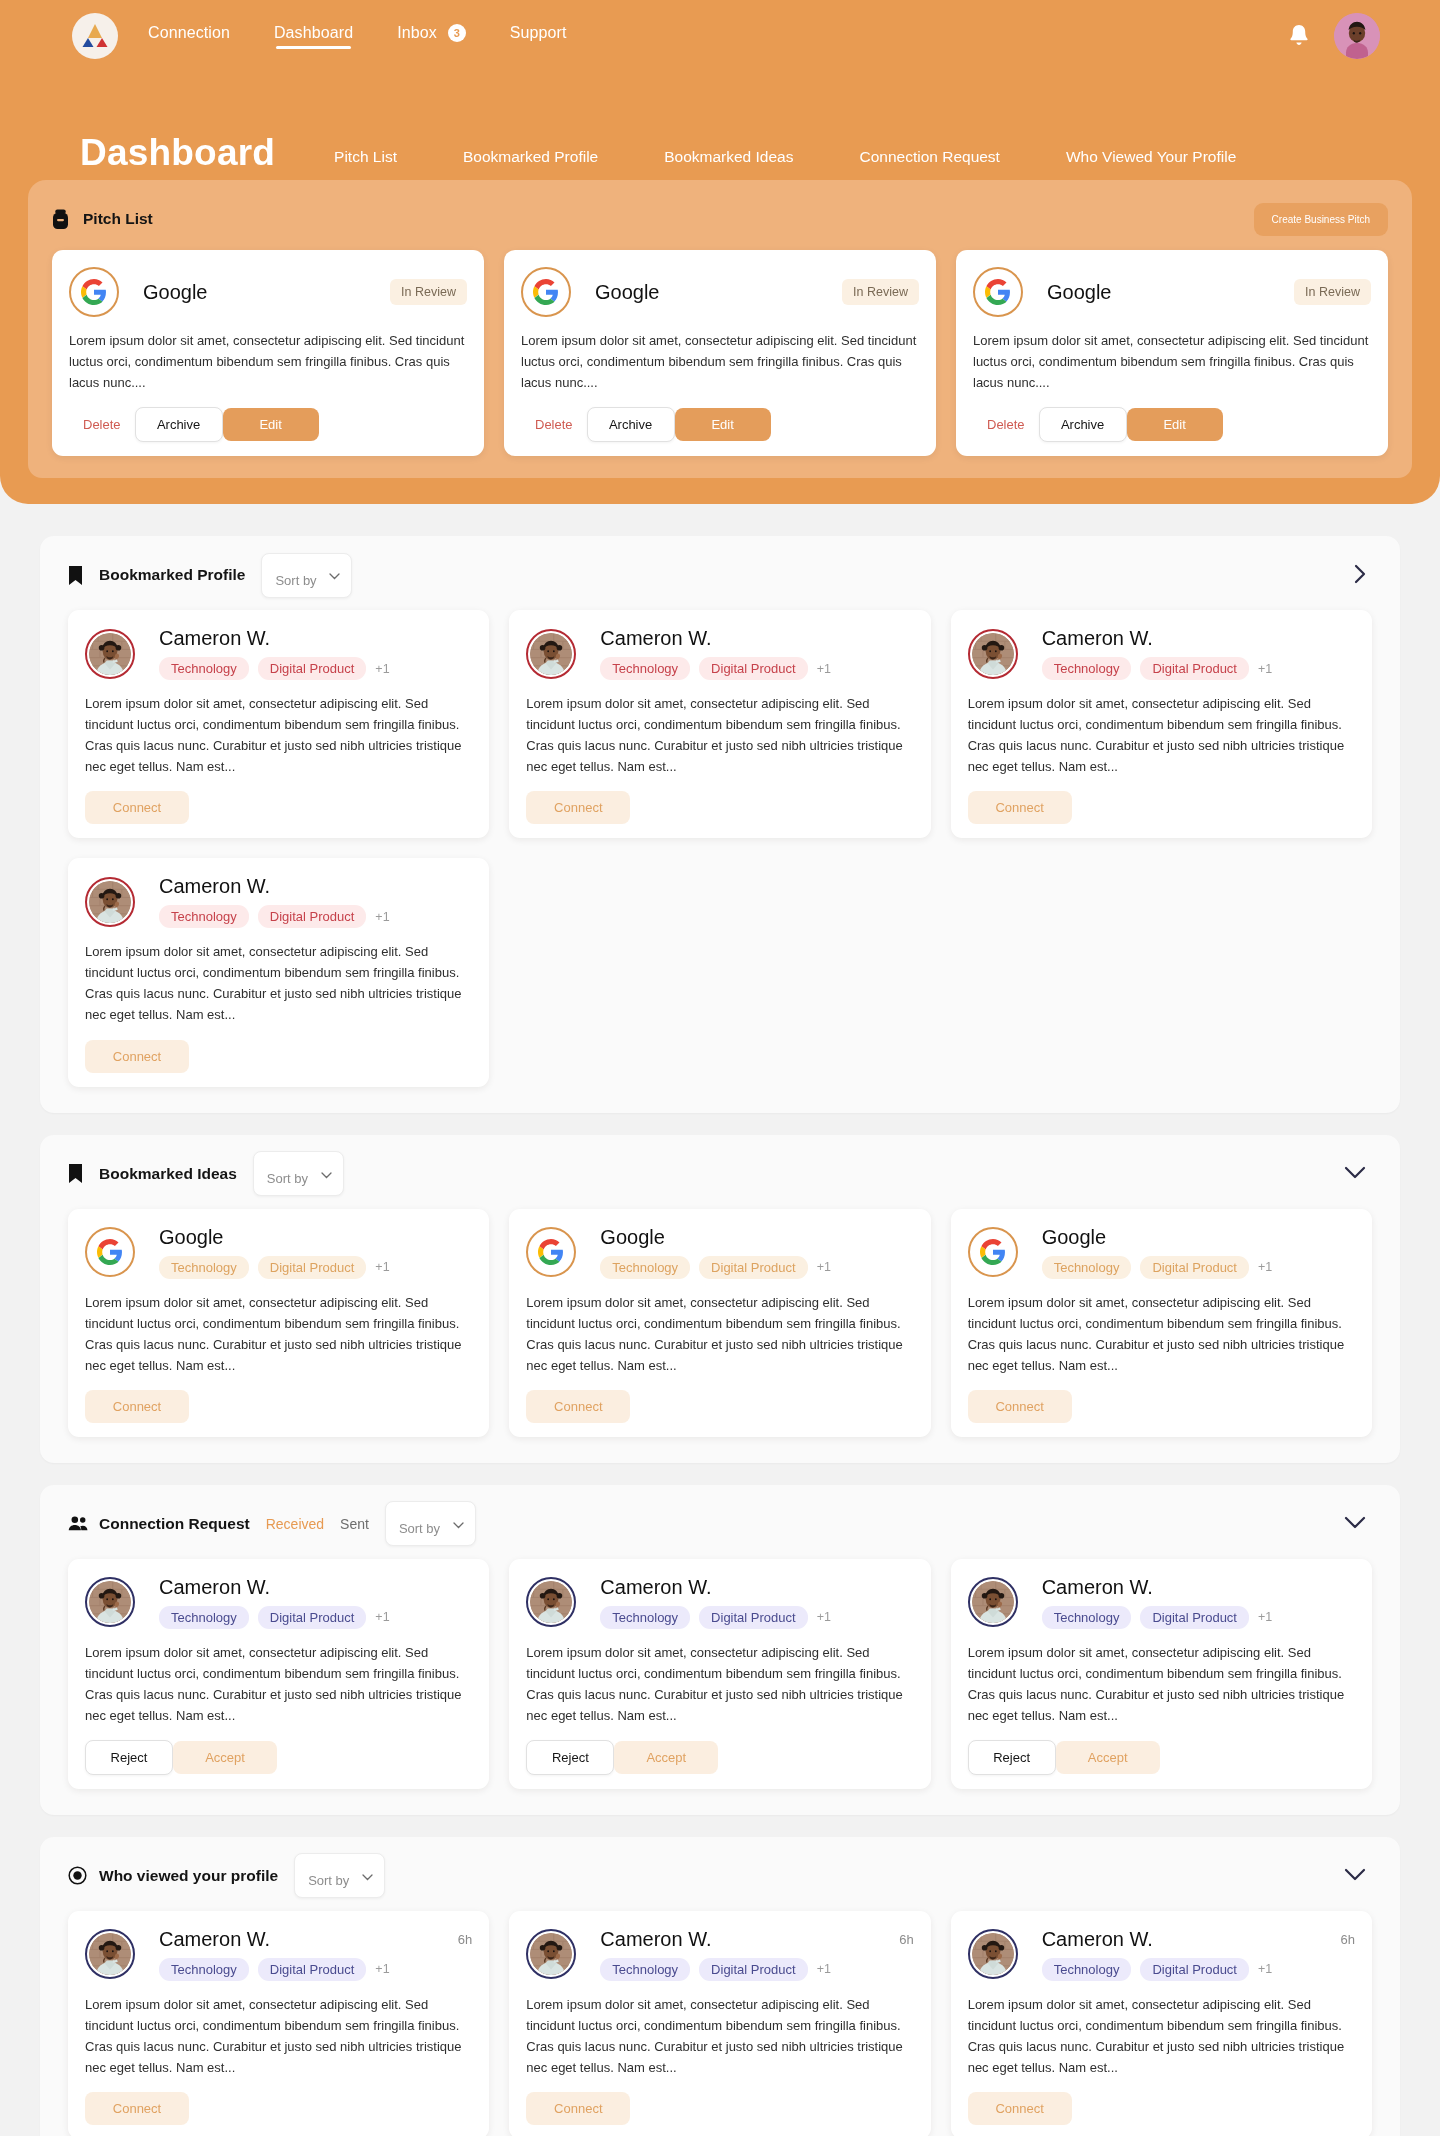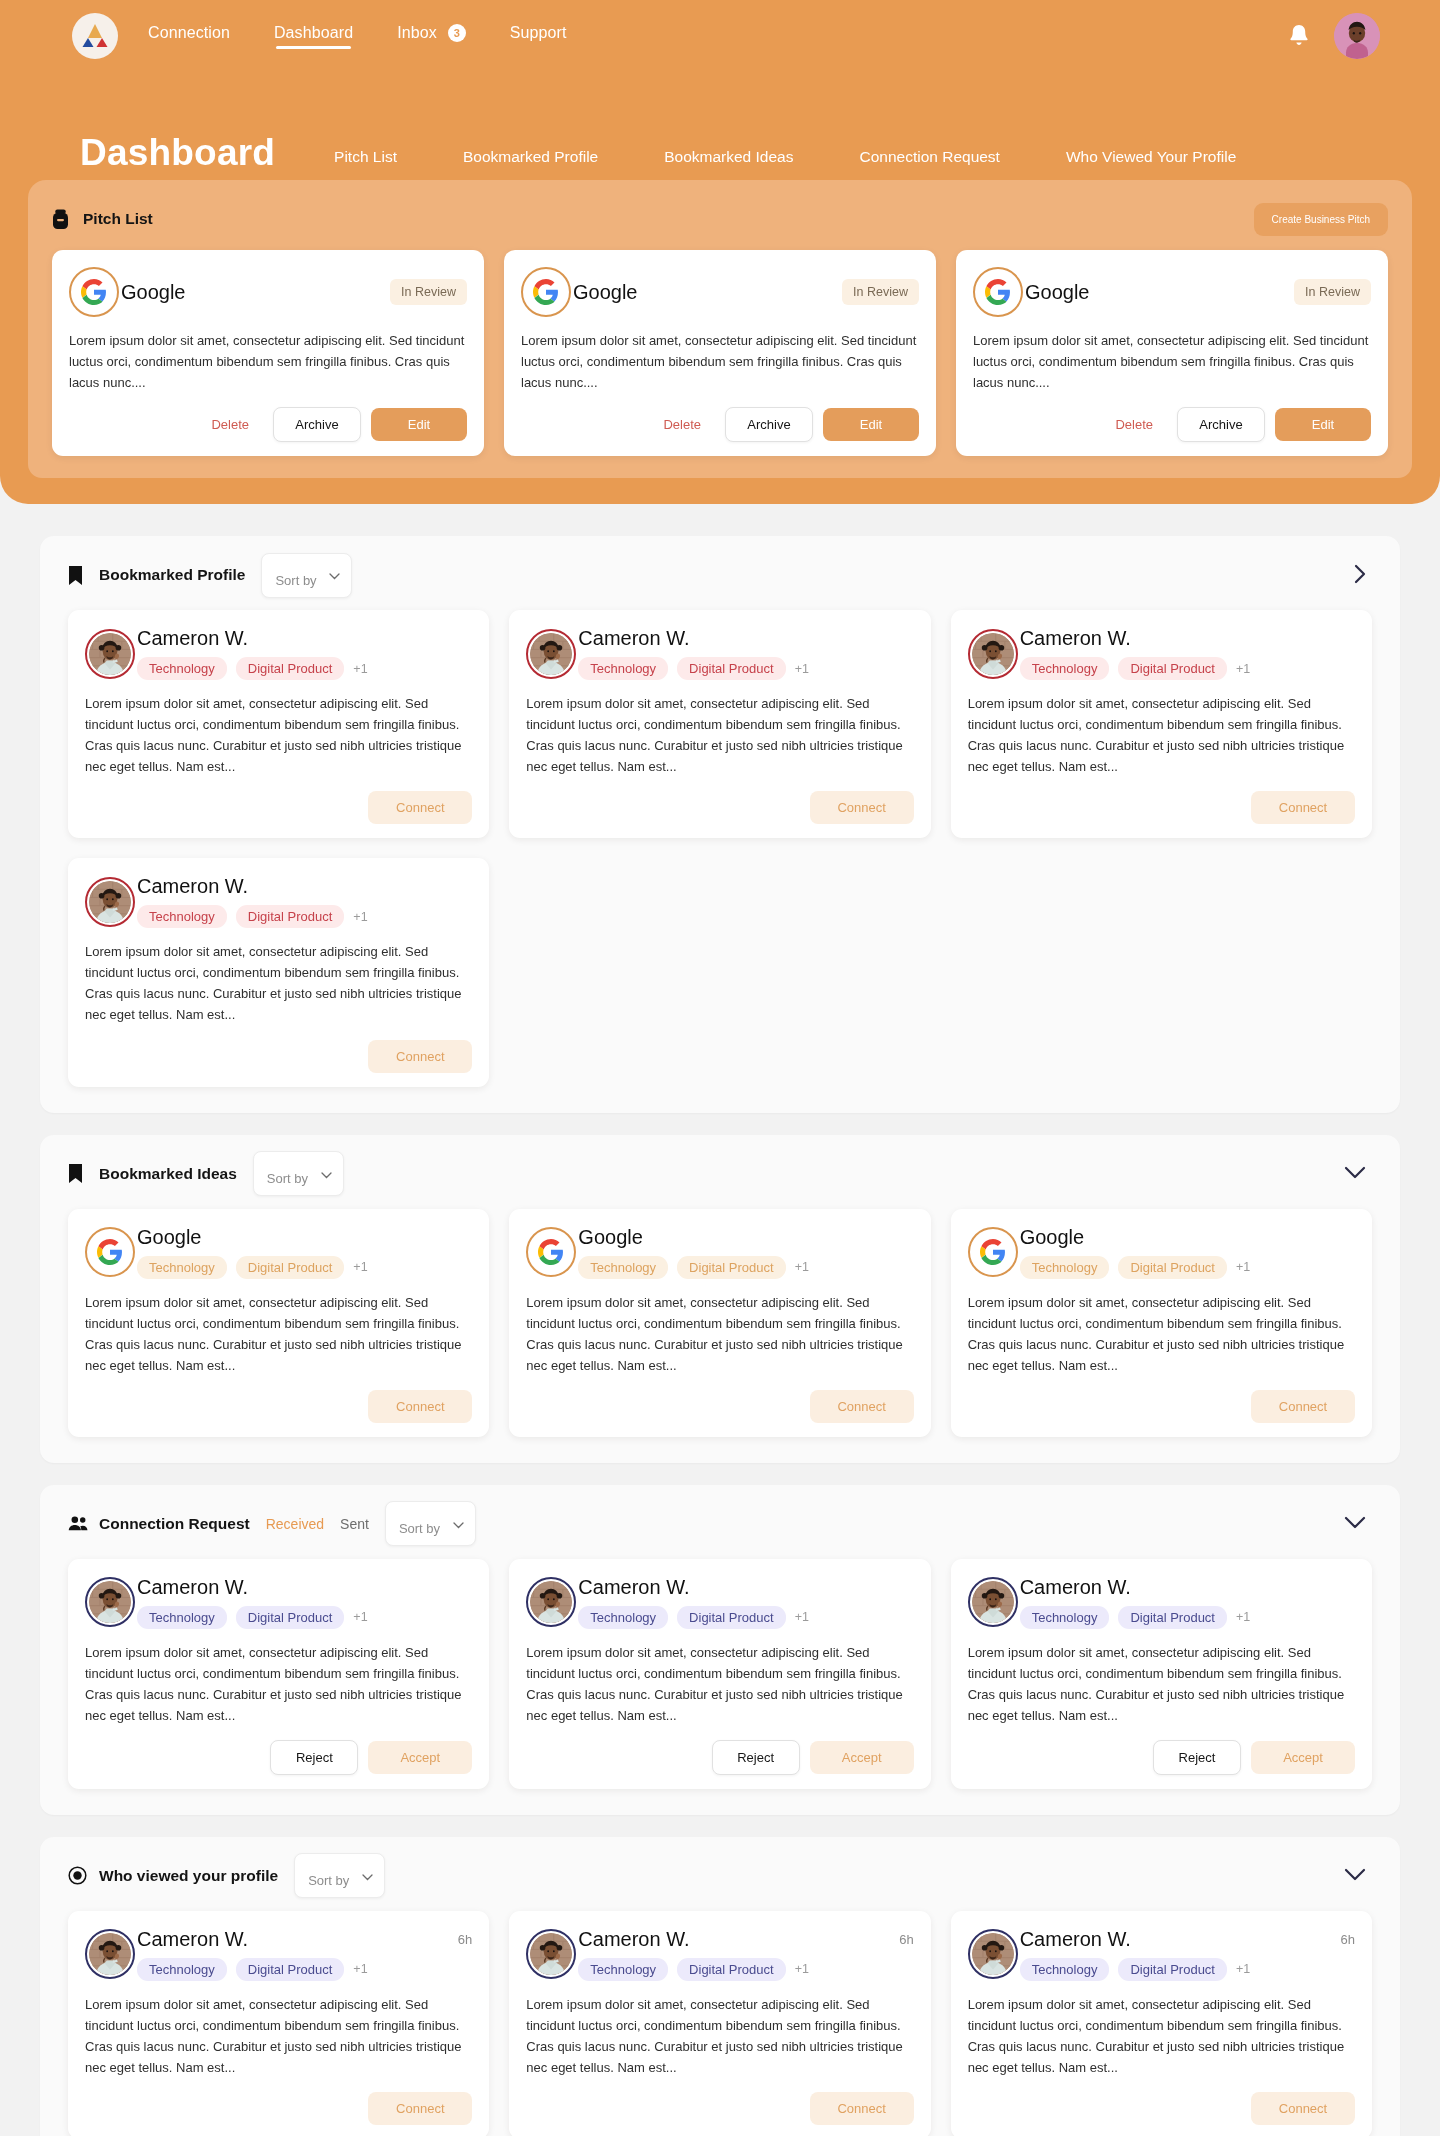--- a/index.html
+++ b/index.html
@@ -128,21 +128,21 @@
     display: grid;
     grid-template-columns: repeat(3, 1fr);
     gap: 20px;
   }
   .card {
     background: #fff;
     border-radius: 11px;
     padding: 17px 17px 14px 17px;
     box-shadow: 0 2px 7px rgba(40,30,20,.075);
   }
-  .card-top { display: flex; align-items: center; gap: 2px; }
+  .card-top { display: flex; align-items: center; gap: 24px; }
   .ring {
     width: 50px; height: 50px; border-radius: 50%;
     border: 2px solid #d9954e;
     display: flex; align-items: center; justify-content: center;
     flex: none;
     overflow: hidden;
     background: #fff;
   }
   .ring.red { border-color: #b42a33; }
   .ring.navy { border-color: #2f3064; }
@@ -159,21 +159,21 @@
   }
   .time { margin-left: auto; font-size: 13px; color: #8b8b8b; }
   .card-body {
     margin-top: 13px;
     font-size: 13px;
     line-height: 1.62;
     color: #2f2f2f;
   }
   .card-actions {
     margin-top: 14px;
-    display: flex; align-items: center; justify-content: flex-end; gap: 10px;
+    display: flex; align-items: center; 
   }
   .btn {
     font-size: 13px;
     border-radius: 8px;
     padding: 9px 18px;
     cursor: pointer;
     border: none;
     font-family: inherit;
   }
   .btn-link-danger { background: none; color: #cf5b52; padding: 9px 14px; }

